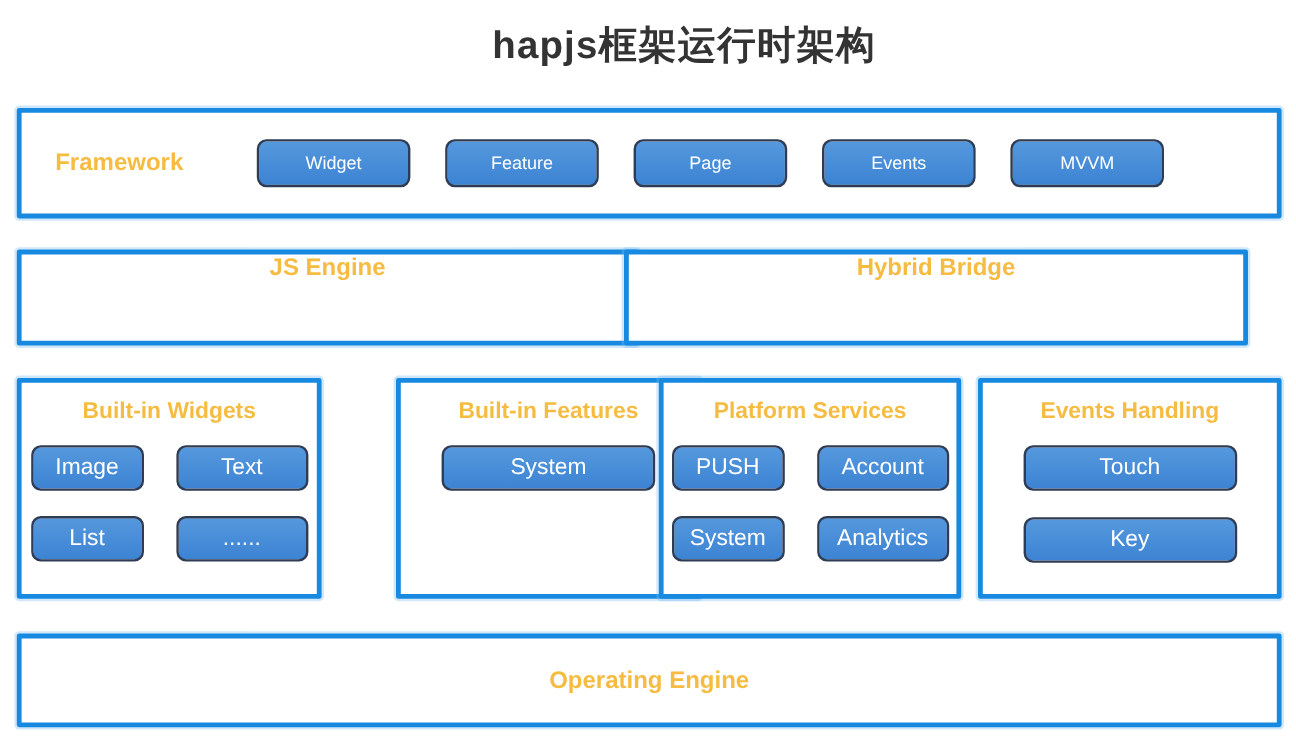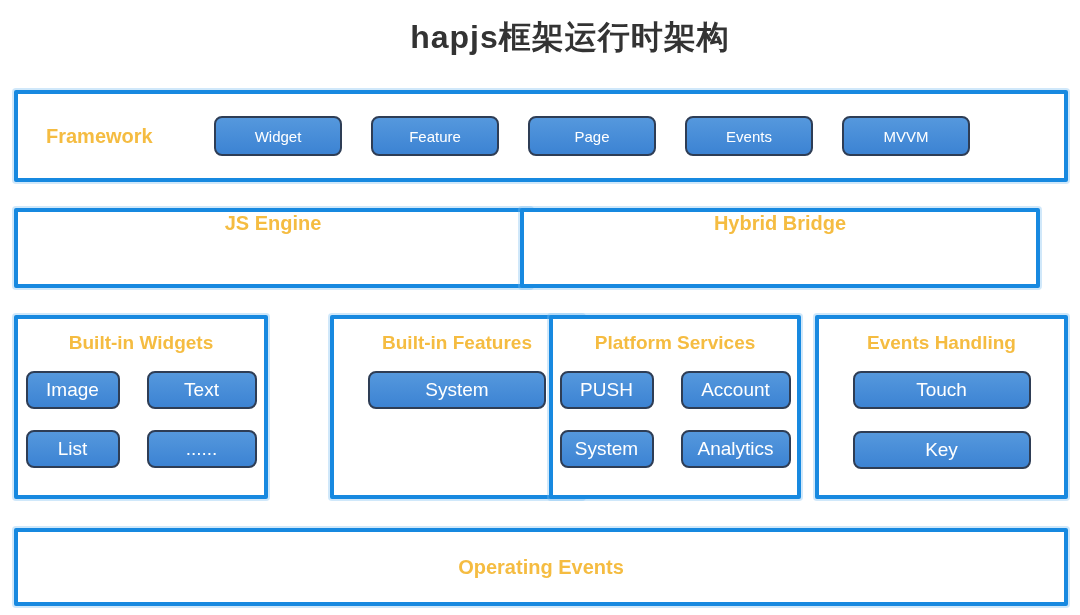--- a/index.html
+++ b/index.html
@@ -117,14 +117,14 @@
 
 <div class="outline-box module module-4">
   <div class="gold-label module-title">Events Handling</div>
   <div class="btn-stack">
     <div class="chip">Touch</div>
     <div class="chip">Key</div>
   </div>
 </div>
 
 <div class="outline-box os-box">
-  <div class="gold-label">Operating Events</div>
+  <div class="gold-label">Operating Engine</div>
 </div>
 
 </body></html>

